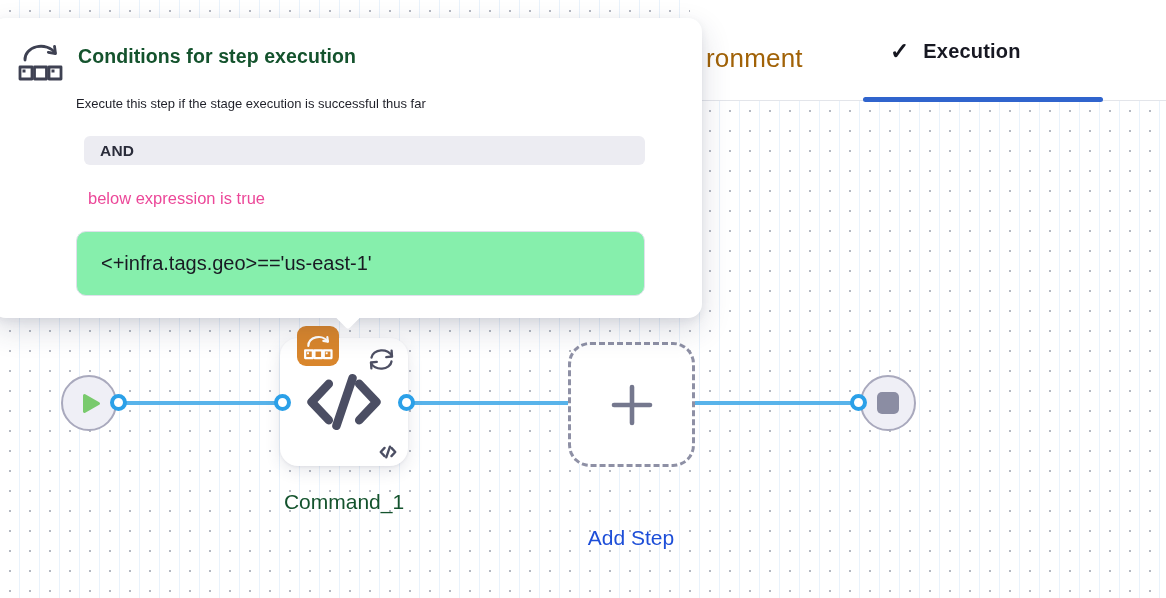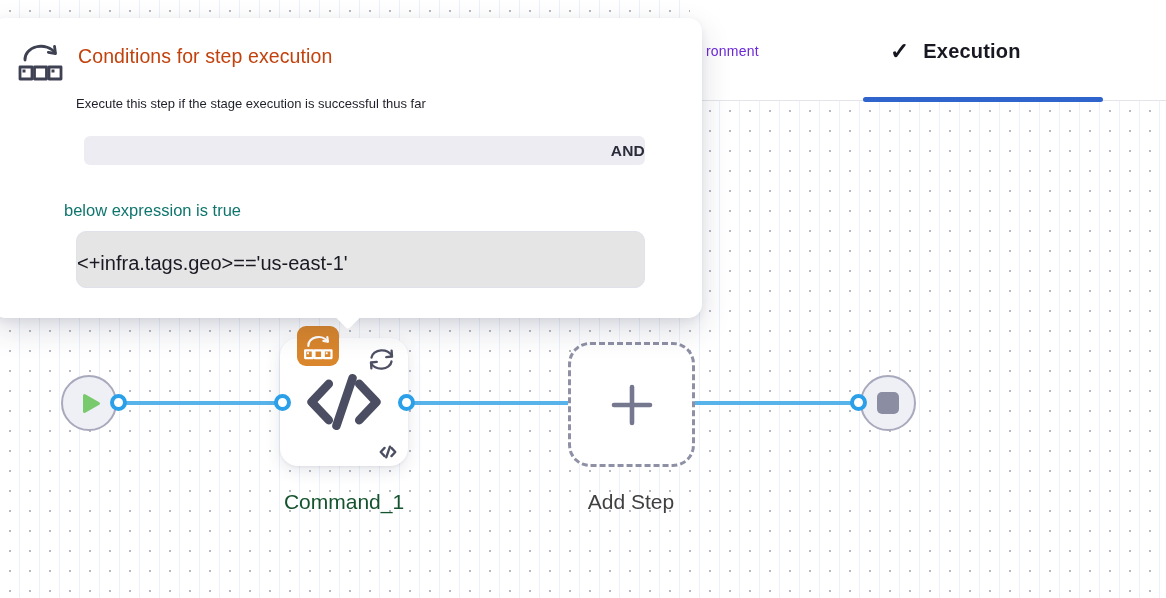--- a/index.html
+++ b/index.html
@@ -16,21 +16,21 @@
     background-position:0px 1px, 19px 0px;
     z-index:0;
   }
 
   
   .tabbar {
     position:absolute; left:690px; top:0; width:476px; height:101px;
     background:#ffffff; border-bottom:1px solid #e3e5ea; z-index:4;
   }
   .tab-partial {
-    position:absolute; left:16px; top:43px; font-size:14px; color:#6d28d9;
+    position:absolute; left:16px; top:43px; font-size:26px; color:#a16207;
     letter-spacing:.2px;
   }
   .tab-active {
     position:absolute; left:200px; top:40px; display:flex; align-items:center; gap:14px;
   }
   .tab-check { font-size:23px; font-weight:700; color:#15161f; line-height:1; }
   .tab-active-label { font-size:20px; font-weight:700; color:#171822; letter-spacing:.2px; }
   .tab-underline {
     position:absolute; left:173px; top:97px; width:240px; height:5px;
     border-radius:3px; background:#3064cd;
@@ -72,52 +72,52 @@
     position:absolute; left:568px; top:342px; width:127px; height:125px;
     background:#ffffff; border:3px dashed #8e90a5; border-radius:22px; z-index:2;
     display:flex; align-items:center; justify-content:center;
   }
 
   .node-label {
     position:absolute; top:490px; width:220px; text-align:center;
     font-size:21px; z-index:2;
   }
   .label-command { left:234px; color:#14532d; }
-  .label-addstep { left:521px; color:#404040; }
+  .label-addstep { left:521px; color:#1d4ed8;margin-top:36px; }
 
   
   .popover {
     position:absolute; left:-8px; top:18px; width:710px; height:300px;
     background:#ffffff; border-radius:14px; z-index:5;
     box-shadow:0 12px 30px rgba(40,45,80,.16), 0 3px 8px rgba(40,45,80,.08);
   }
   .popover::after {
     content:""; position:absolute; left:347px; bottom:-8px; width:18px; height:18px;
     background:#ffffff; transform:rotate(45deg); border-radius:3px;
   }
   .pop-icon { position:absolute; left:25px; top:22px; }
   .pop-title {
-    position:absolute; left:86px; top:27px; font-size:19.5px; font-weight:400;
-    color:#c2410c; letter-spacing:.1px;
+    position:absolute; left:86px; top:27px; font-size:19.5px; font-weight:700;
+    color:#14532d; letter-spacing:.1px;
   }
   .pop-desc {
     position:absolute; left:84px; top:78px; font-size:13px; color:#1f2029;
   }
   .pop-and {
     position:absolute; left:92px; top:118px; width:561px; height:29px;
     background:#ececf2; border-radius:6px; font-size:15.5px; font-weight:700;
-    color:#2a2c3a; line-height:29px; padding-left:31px; letter-spacing:.2px;text-align:right;
+    color:#2a2c3a; line-height:29px; padding-left:16px; letter-spacing:.2px;
   }
   .pop-below {
-    position:absolute; left:72px; top:171px; font-size:16.5px; color:#0f766e;margin-top:12px;
+    position:absolute; left:96px; top:171px; font-size:16.5px; color:#ec4899;
   }
   .pop-expr {
-    position:absolute; left:84px; top:213px; width:569px; height:57px;
-    background:#e5e5e5; border:1px solid #dfe1eb; border-radius:10px;
-    font-size:20px; color:#191a23; line-height:63px; 
+    position:absolute; left:84px; top:213px; width:569px; height:65px;
+    background:#86efac; border:1px solid #dfe1eb; border-radius:10px;
+    font-size:20px; color:#191a23; line-height:63px; padding-left:24px;
     white-space:nowrap; overflow:hidden;
   }
 </style>
 </head>
 <body>
 
 <div class="canvas"></div>
 
 <div class="flow-line"></div>
 

